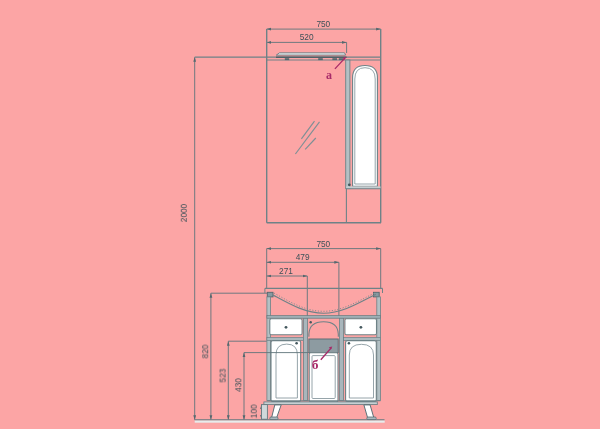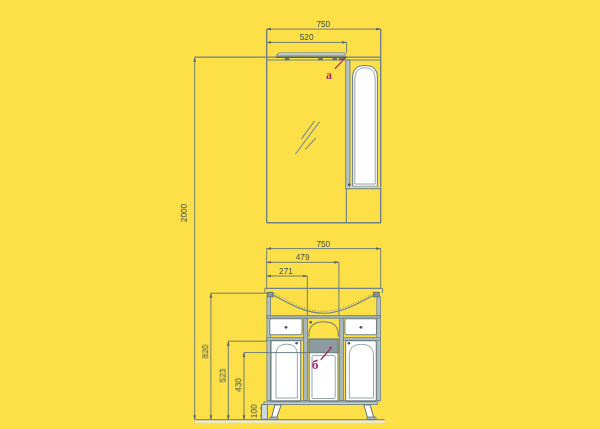--- a/index.html
+++ b/index.html
@@ -1,16 +1,16 @@
 <!DOCTYPE html>
 <html><head>
 <meta charset="utf-8">
 <style>
   html,body{margin:0;padding:0;background:#ffffff;}
-  #stage{position:relative;width:600px;height:429px;background:#fde047;overflow:hidden;}
+  #stage{position:relative;width:600px;height:429px;background:#fca5a5;overflow:hidden;}
   svg{position:absolute;left:0;top:0;}
   .blur{filter:blur(0.55px);}
   text{font-family:"Liberation Sans", sans-serif;}
   .dim{fill:#3d5158;font-size:8.3px;filter:blur(0.22px);}
   .mag{font-family:"Liberation Serif", serif;font-weight:bold;fill:#a72a68;}
 </style>
 </head>
 <body>
 <div id="stage">
 <svg width="600" height="429" viewBox="0 0 600 429">

